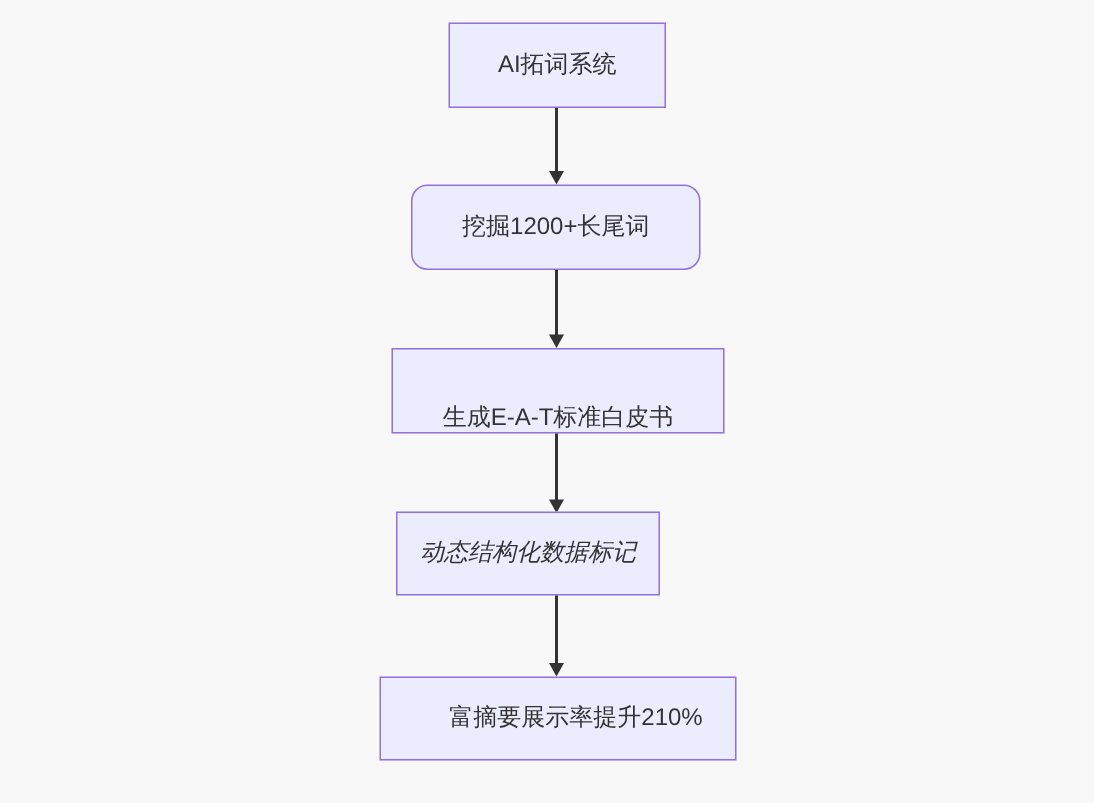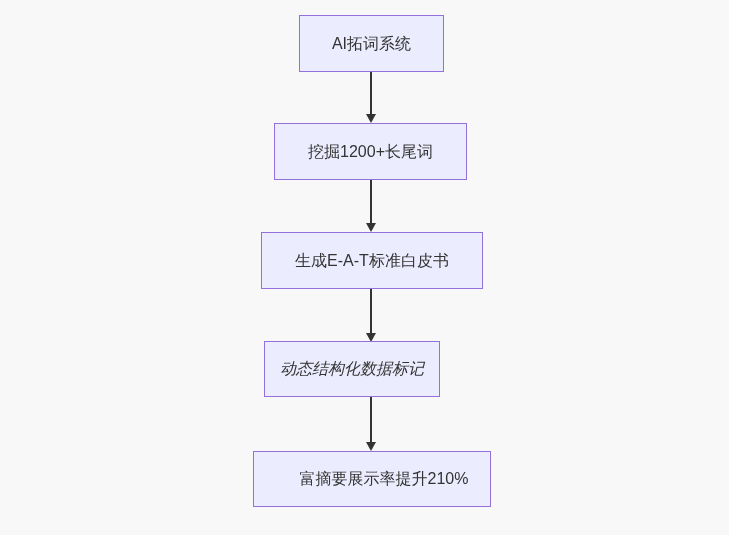--- a/index.html
+++ b/index.html
@@ -29,22 +29,22 @@
   }
   .node-label {
     color: var(--text-color, #333333);
     font-size: 16px;
     line-height: 1.2;
     white-space: nowrap;
     text-align: center;
   }
   
   .node-1 { left: 299px; top: 15px;  width: 145px; height: 57px; }
-  .node-2 { left: 274px; top: 123px; width: 193px; height: 57px; }
-  .node-3 { left: 261px; top: 232px; width: 222px; height: 57px; }
+  .node-2 { left: 274px; top: 123px; width: 193px; height: 57px; border-radius: 11px; }
+  .node-3 { left: 261px; top: 232px; width: 222px; height: 57px; align-items: flex-end; }
   .node-4 { left: 264px; top: 341px; width: 176px; height: 56px; font-style: italic; }
   .node-5 { left: 253px; top: 451px; width: 238px; height: 56px; padding-left: 24px; }
 
   .arrow {
     position: absolute;
     left: 361px;       
     width: 20px;
   }
   .arrow-1 { top: 72px;  height: 51px; }
   .arrow-2 { top: 180px; height: 52px; }

